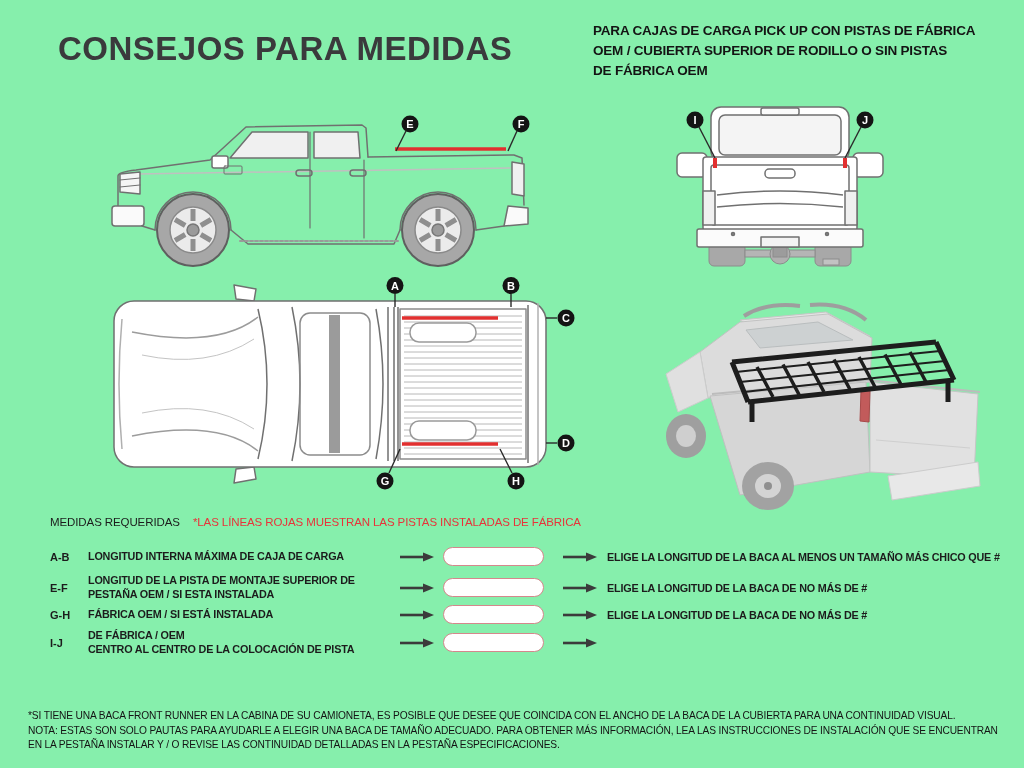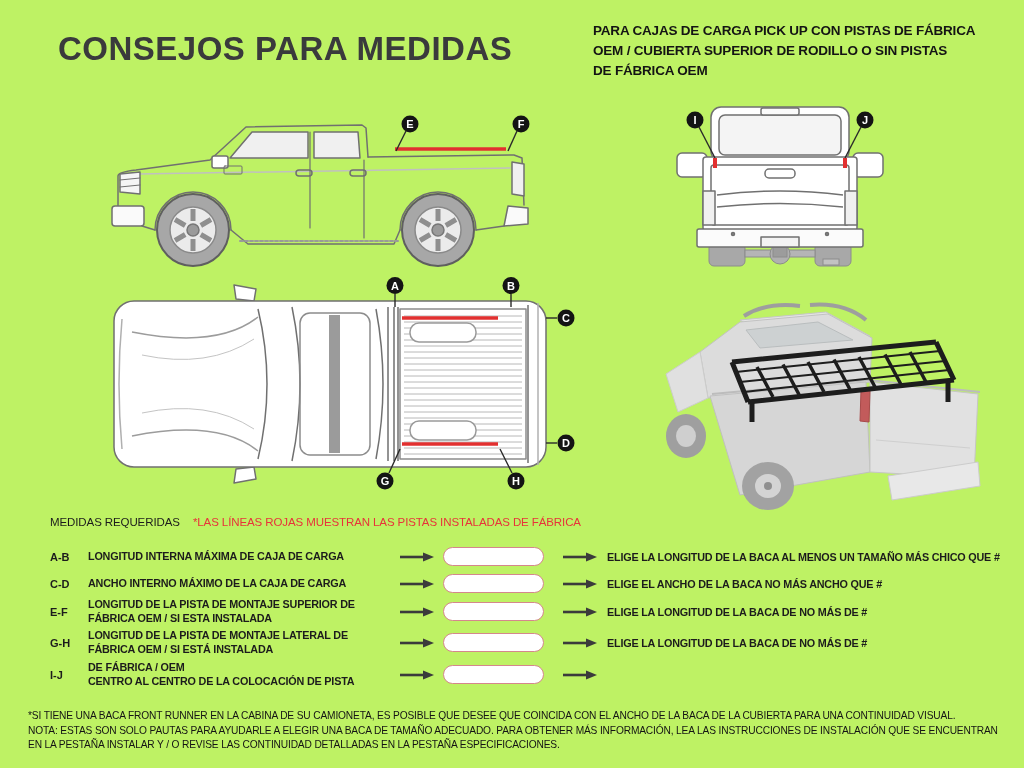--- a/index.html
+++ b/index.html
@@ -1,16 +1,16 @@
 <!DOCTYPE html>
 <html><head>
 <meta charset="utf-8">
 <style>
   html,body{margin:0;padding:0;background:#ffffff;}
-  .canvas{position:relative;width:1024px;height:768px;background:#bef264;overflow:hidden;
+  .canvas{position:relative;width:1024px;height:768px;background:#86efac;overflow:hidden;
           font-family:"Liberation Sans",sans-serif;color:#1c1c1c;}
   
   .title{position:absolute;left:58px;top:30px;font-size:33px;font-weight:900;
          letter-spacing:.5px;color:#3a3a3c;white-space:nowrap;}
   .subtitle{position:absolute;left:549px;top:21px;font-size:13.5px;font-weight:700;
             line-height:20px;letter-spacing:-.2px;color:#141414;}
   .subtitle div{white-space:nowrap;padding-left:44px;}
   
   .illus{position:absolute;}
   svg text.badge-letter{font-family:"Liberation Sans",sans-serif;font-size:11px;font-weight:700;
@@ -247,58 +247,41 @@
           <use href="#arrow-shape"></use>
         </svg>
       <div class="pill"></div>
       <div></div>
       <svg class="arrow" width="34" height="10" viewBox="0 0 34 10">
           <use href="#arrow-shape"></use>
         </svg>
       <div class="instr">ELIGE LA LONGITUD DE LA BACA AL MENOS UN TAMAÑO MÁS CHICO QUE #</div>
     </div>
 
-    <div class="m-row mb5">
-      <div class="key">C-D</div>
-      <div class="desc">
-        <div>ANCHO INTERNO MÁXIMO DE LA CAJA DE CARGA</div>
-        <div></div>
-      </div>
-      <svg class="arrow" width="34" height="10" viewBox="0 0 34 10">
-          <use href="#arrow-shape"></use>
-        </svg>
-      <div class="pill"></div>
-      <div></div>
-      <svg class="arrow" width="34" height="10" viewBox="0 0 34 10">
-          <use href="#arrow-shape"></use>
-        </svg>
-      <div class="instr">ELIGE EL ANCHO DE LA BACA NO MÁS ANCHO QUE #</div>
-    </div>
 
     <div class="m-row mb4">
       <div class="key">E-F</div>
       <div class="desc">
         <div>LONGITUD DE LA PISTA DE MONTAJE SUPERIOR DE</div>
-        <div>FÁBRICA OEM / SI ESTA INSTALADA</div>
+        <div>PESTAÑA OEM / SI ESTA INSTALADA</div>
       </div>
       <svg class="arrow" width="34" height="10" viewBox="0 0 34 10">
           <use href="#arrow-shape"></use>
         </svg>
       <div class="pill"></div>
       <div></div>
       <svg class="arrow" width="34" height="10" viewBox="0 0 34 10">
           <use href="#arrow-shape"></use>
         </svg>
       <div class="instr">ELIGE LA LONGITUD DE LA BACA DE NO MÁS DE #</div>
     </div>
 
     <div class="m-row mb5">
       <div class="key">G-H</div>
       <div class="desc">
-        <div>LONGITUD DE LA PISTA DE MONTAJE LATERAL DE</div>
         <div>FÁBRICA OEM / SI ESTÁ INSTALADA</div>
       </div>
       <svg class="arrow" width="34" height="10" viewBox="0 0 34 10">
           <use href="#arrow-shape"></use>
         </svg>
       <div class="pill"></div>
       <div></div>
       <svg class="arrow" width="34" height="10" viewBox="0 0 34 10">
           <use href="#arrow-shape"></use>
         </svg>

